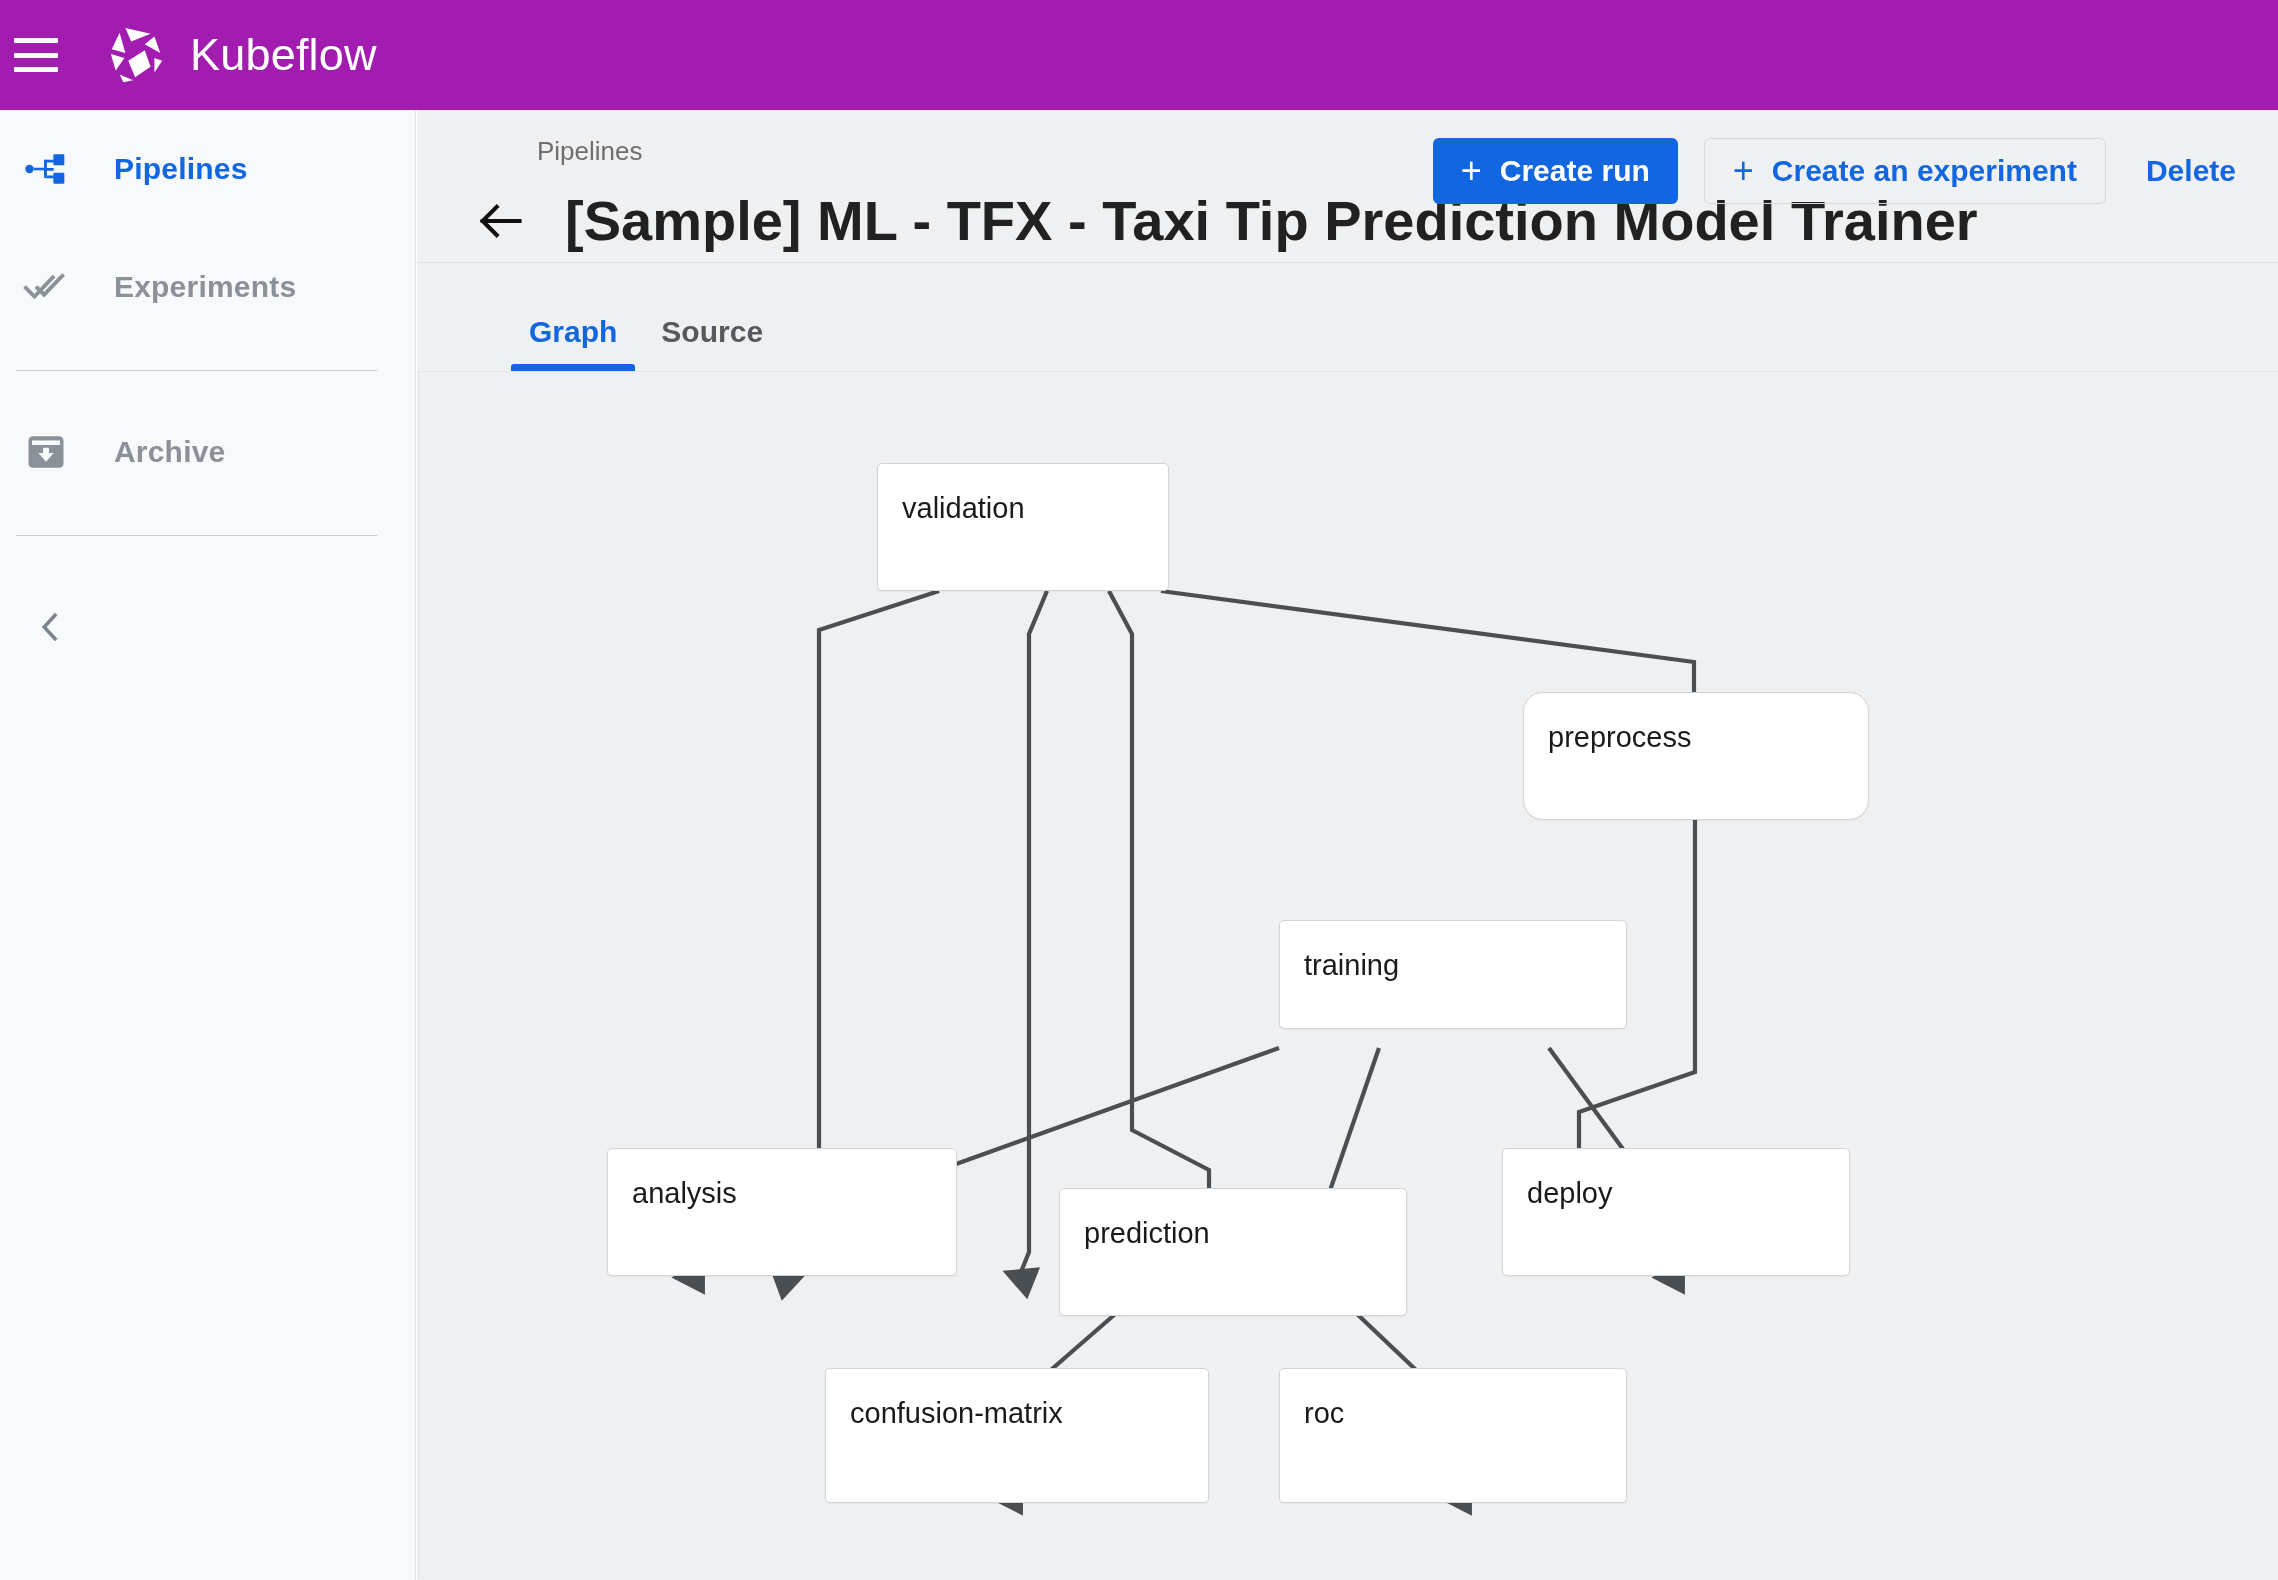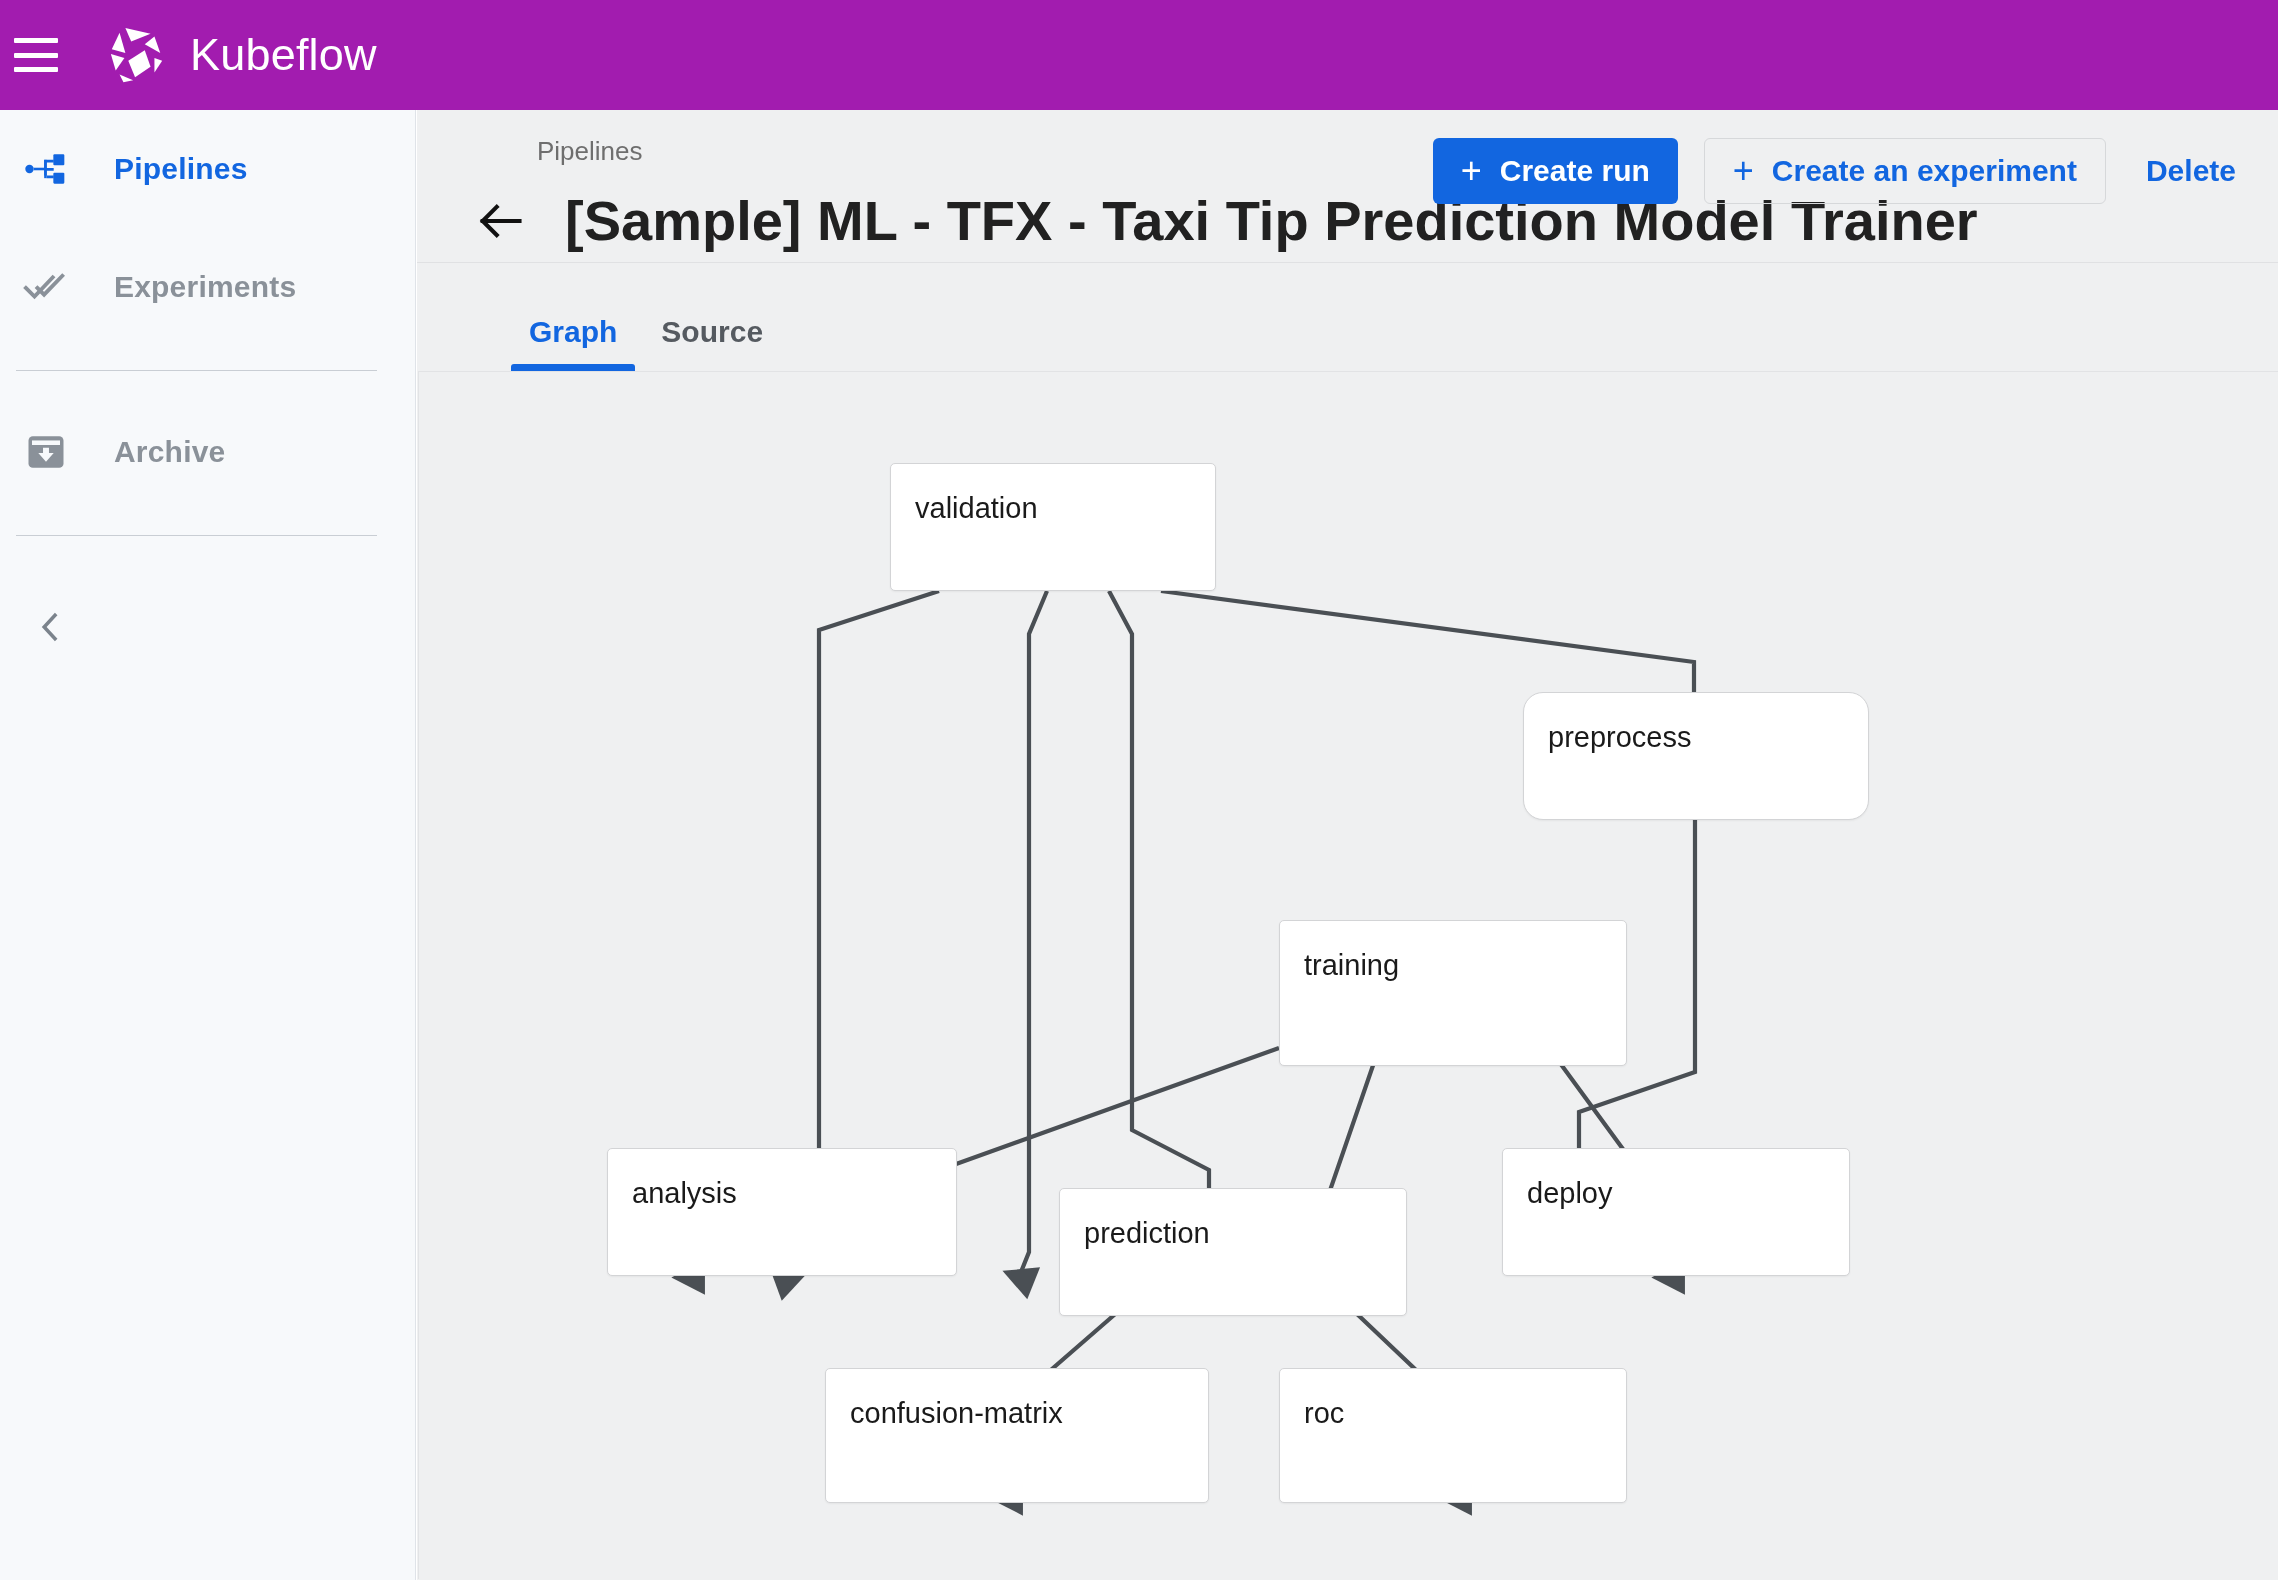--- a/index.html
+++ b/index.html
@@ -377,29 +377,29 @@
         <path d="M 960,676 L 905,836 L 838,862 L 838,905"></path>
 
         <path d="M 1130,676 L 1250,840 L 1250,905"></path>
 
         <path d="M 740,904 L 588,1036 L 588,1126"></path>
 
         <path d="M 898,904 L 1037,1036 L 1037,1126"></path>
       </g>
     </svg>
 
-    <div class="node" style="left:458px; top:91px; width:326px; height:128px;margin-left:13px;">
+    <div class="node" style="left:458px; top:91px; width:292px; height:128px;">
       <div class="node-label">validation</div>
     </div>
 
     <div class="node" style="left:1104px; top:320px; width:346px; height:128px;border-radius:20px;">
       <div class="node-label">preprocess</div>
     </div>
 
-    <div class="node" style="left:860px; top:548px; width:348px; height:146px;padding-left:42px;">
+    <div class="node" style="left:860px; top:548px; width:348px; height:109px;padding-left:42px;">
       <div class="node-label">training</div>
     </div>
 
     <div class="node" style="left:188px; top:776px; width:350px; height:128px;">
       <div class="node-label">analysis</div>
     </div>
 
     <div class="node" style="left:640px; top:816px; width:348px; height:128px;">
       <div class="node-label">prediction</div>
     </div>

